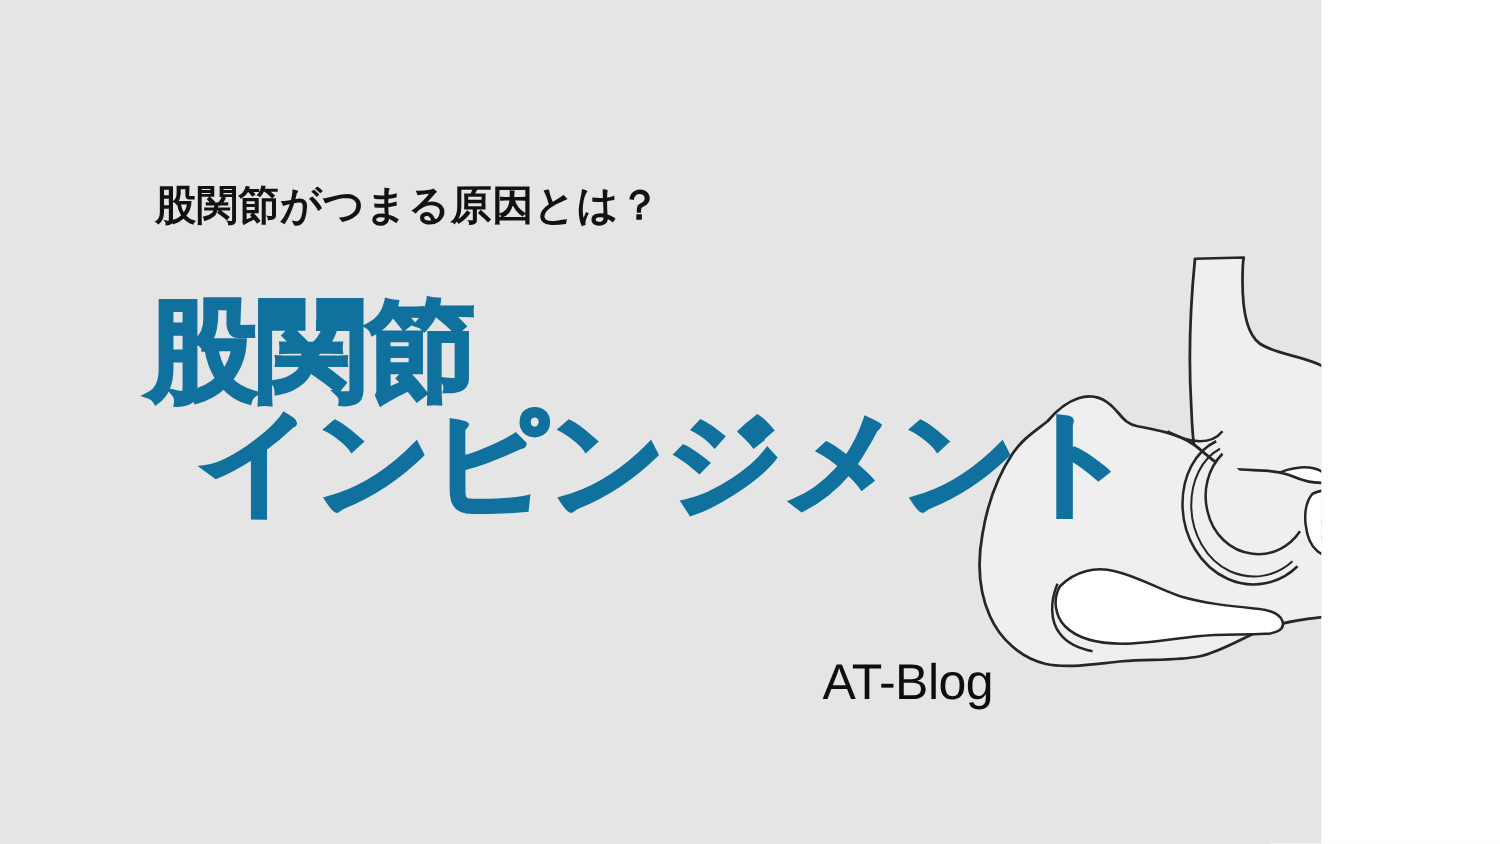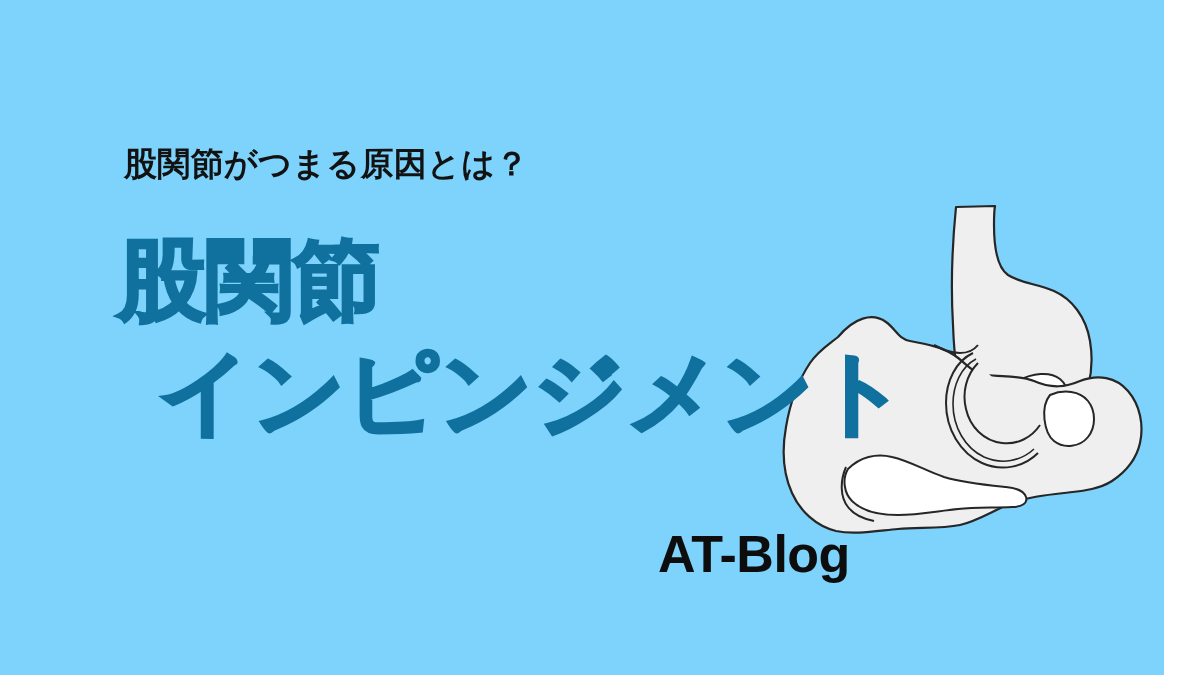--- a/index.html
+++ b/index.html
@@ -7,23 +7,23 @@
     margin: 0;
     padding: 0;
     background: #ffffff;
   }
   body {
     font-family: "Liberation Sans", "DejaVu Sans", sans-serif;
   }
 
   #canvas {
     position: relative;
-    width: 1164px;
+    width: 1057px;
     height: 675px;
-    background: #7dd3fc;
+    background: #e5e5e5;
     overflow: hidden;
   }
 
   
   .illustration {
     position: absolute;
     left: 720px;
     top: 195px;
     width: 460px;
     height: 400px;
@@ -62,34 +62,33 @@
     white-space: nowrap;
     line-height: 1.0;
     letter-spacing: -0.005em;
     
     -webkit-text-stroke: 3px #10719E;
     paint-order: stroke fill;
   }
 
   .title-line-1 {
     font-size: 88px;
-    margin-bottom: 22px;
   }
 
   .title-line-2 {
     font-size: 92px;
     text-align: center;
   }
 
   .brand {
     position: absolute;
     left: 658px;
     top: 524px;
-    font-size: 52px;
-    font-weight: 700;
+    font-size: 40px;
+    font-weight: 400;
     color: #0d0d0d;
     letter-spacing: -0.01em;
     white-space: nowrap;
   }
 </style>
 </head>
 <body>
 
 <div id="canvas">
 

